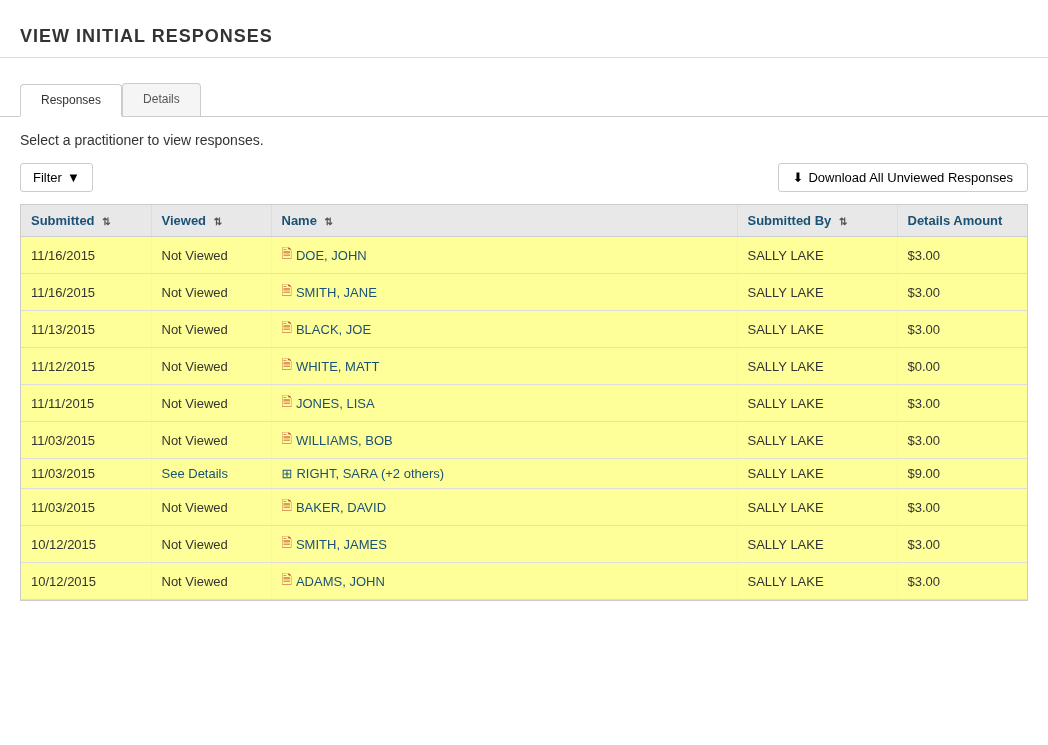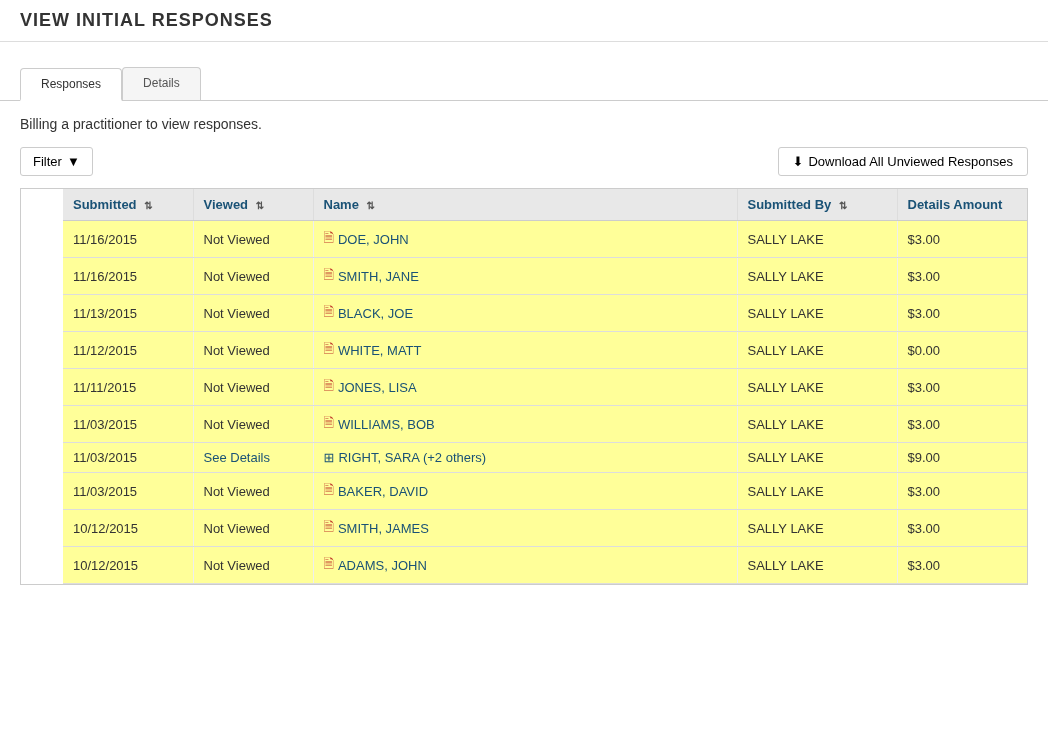--- a/index.html
+++ b/index.html
@@ -11,20 +11,21 @@
       justify-content: space-between;
       align-items: center;
       padding: 10px 20px;
       border-bottom: 1px solid #ddd;
     }
     .page-title {
       font-size: 18px;
       font-weight: bold;
       letter-spacing: 1px;
       color: #333;
+      margin-top: 16px;
     }
     .npdb-logo {
       text-align: right;
     }
     .npdb-logo .logo-small {
       font-size: 9px;
       color: #1a3a5c;
       letter-spacing: 1px;
       display: block;
     }
@@ -109,21 +110,20 @@
       align-items: center;
       gap: 5px;
     }
 
     
     .table-wrapper {
       border: 1px solid #ccc;
       overflow-y: auto;
       max-height: 420px;
       position: relative;
-      padding-left: 42px;
     }
     table {
       width: 100%;
       border-collapse: collapse;
     }
     thead th {
       background: #e8e8e8;
       padding: 8px 10px;
       text-align: left;
       font-size: 13px;
@@ -186,21 +186,21 @@
 </div>
 
 <div class="tabs-container">
   <div class="tabs">
     <div class="tab active">Responses</div>
     <div class="tab">Details</div>
   </div>
 </div>
 
 <div class="content">
-  <p class="instruction">Billing a practitioner to view responses.</p>
+  <p class="instruction">Select a practitioner to view responses.</p>
 
   <div class="toolbar">
     <button class="filter-btn">
       <span>Filter</span>
       <span>▼</span>
     </button>
     <button class="download-btn">
       <span>⬇</span>
       <span>Download All Unviewed Responses</span>
     </button>

